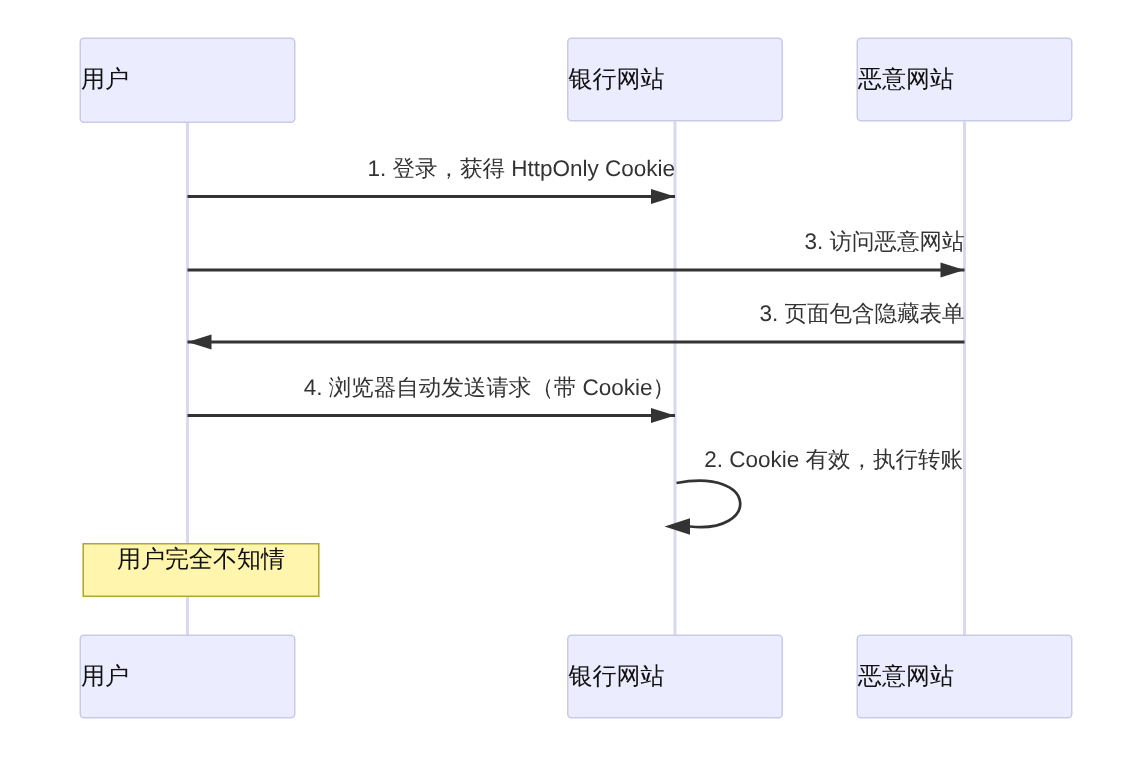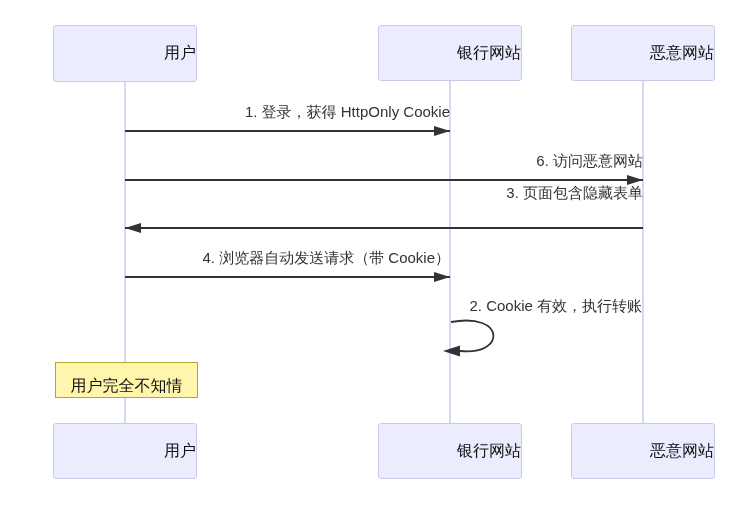--- a/index.html
+++ b/index.html
@@ -26,21 +26,21 @@
   }
   .actor-box {
     position: absolute;
     width: 144px;
     height: 56px;
     background: var(--actor-fill);
     border: 1px solid var(--actor-border);
     border-radius: 3px;
     display: flex;
     align-items: center;
-    justify-content: flex-end;
+    justify-content: flex-start;
     font-size: 16px;
     color: #111111;
     z-index: 3;
   }
   .lifeline {
     position: absolute;
     top: 81px;
     width: 2px;
     height: 343px;
     background: var(--lifeline);
@@ -79,26 +79,26 @@
   .self-loop {
     position: absolute;
     left: 440px;
     top: 316px;
     z-index: 2;
   }
   .note-box {
     position: absolute;
     left: 55px;
     top: 362px;
-    width: 143px;
+    width: 158px;
     height: 36px;
     background: var(--note-fill);
     border: 1px solid var(--note-border);
     display: flex;
-    align-items: flex-end;
+    align-items: flex-start;
     justify-content: center;
     font-size: 16px;
     color: #111111;
     z-index: 4;
   }
 </style>
 </head>
 <body>
 
 <div class="canvas">
@@ -114,25 +114,25 @@
     <span>银行网站</span>
   </div>
   <div class="actor-box" style="left:571px; top:25px;">
     <span>恶意网站</span>
   </div>
 
   <div class="msg-label" style="left:125px; top:103px; width:325px;">1. 登录，获得 HttpOnly Cookie</div>
   <div class="msg-line" style="left:125px; top:130px; width:325px;"></div>
   <div class="arrowhead-right" style="left:434px; top:126px;"></div>
 
-  <div class="msg-label" style="left:125px; top:152px; width:518px;">6. 访问恶意网站</div>
+  <div class="msg-label" style="left:125px; top:152px; width:518px;">3. 访问恶意网站</div>
   <div class="msg-line" style="left:125px; top:179px; width:518px;"></div>
   <div class="arrowhead-right" style="left:627px; top:175px;"></div>
 
-  <div class="msg-label" style="left:125px; top:184px; width:518px;padding-left:40px;">3. 页面包含隐藏表单</div>
+  <div class="msg-label" style="left:125px; top:200px; width:518px;padding-left:40px;">3. 页面包含隐藏表单</div>
   <div class="msg-line" style="left:125px; top:227px; width:518px;"></div>
   <div class="arrowhead-left" style="left:125px; top:223px;"></div>
 
   <div class="msg-label" style="left:125px; top:249px; width:325px;">4. 浏览器自动发送请求（带 Cookie）</div>
   <div class="msg-line" style="left:125px; top:276px; width:325px;"></div>
   <div class="arrowhead-right" style="left:434px; top:272px;"></div>
 
   <div class="msg-label" style="left:242px; top:297px; width:400px;">2. Cookie 有效，执行转账</div>
   <svg class="self-loop" width="72" height="44" viewBox="0 0 72 44">
     <path d="M 11 6 C 66 -4, 66 40, 20 35" fill="none" stroke="#333333" stroke-width="1.8"></path>

